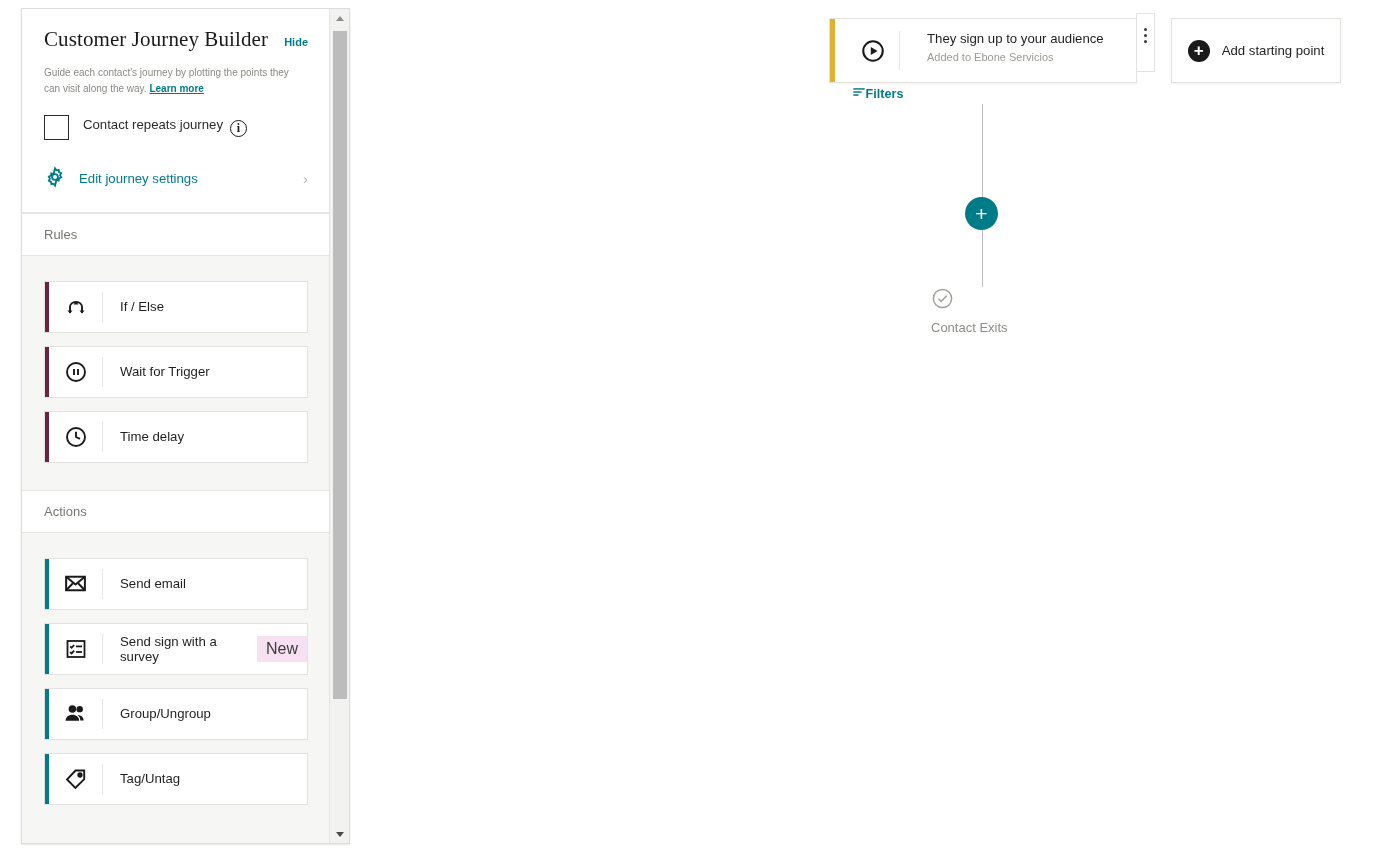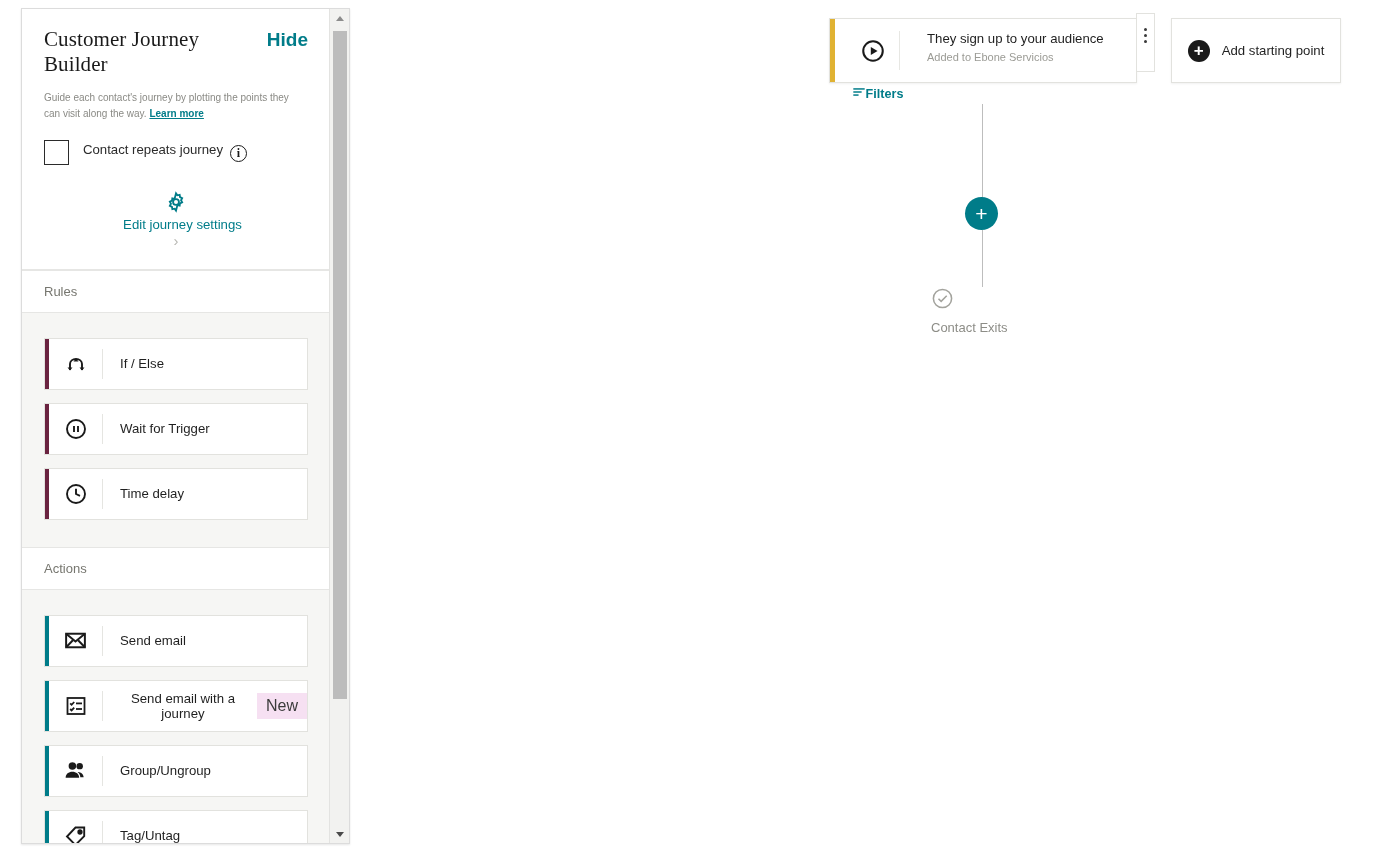--- a/index.html
+++ b/index.html
@@ -33,21 +33,21 @@
   }
   .panel-title-row {
     display: flex; align-items: baseline; justify-content: space-between;
   }
   .panel-title {
     font-family: "Liberation Serif", serif;
     font-size: 21px; font-weight: 400; color: #1a1a1a;
     letter-spacing: .1px;
   }
   .hide-link {
-    font-size: 19px; font-weight: bold; color: #007c89;
+    font-size: 11px; font-weight: bold; color: #007c89;
     cursor: pointer; padding-left: 10px;
   }
   .panel-desc {
     margin-top: 13px;
     font-size: 10px; line-height: 1.58; color: #8a8a85;
     max-width: 252px;
   }
   .learn-more { color: #007c89; text-decoration: underline; font-weight: bold; cursor: pointer; }
 
   .checkbox-row { display: flex; align-items: center; margin-top: 18px; }
@@ -58,21 +58,21 @@
   .cb-label { margin-left: 14px; font-size: 13.2px; color: #2b2b2b; }
   .info-icon {
     display: inline-flex; align-items: center; justify-content: center;
     width: 17px; height: 17px; border: 1.6px solid #1a1a1a; border-radius: 50%;
     font-family: "Liberation Serif", serif;
     font-size: 12px; font-weight: bold; color: #1a1a1a;
     margin-left: 7px; vertical-align: -3px; cursor: pointer; line-height: 1;
   }
 
   .settings-row {
-    display: flex; align-items: center; margin-top: 26px; cursor: pointer; flex-direction: column;
+    display: flex; align-items: center; margin-top: 26px; cursor: pointer;
   }
   .settings-label { font-size: 13.2px; color: #007c89; margin-left: 13px; flex: 1; }
   .chev { color: #b7b7b2; font-size: 15px; }
 
   .section-head {
     background: #ffffff;
     border-top: 1px solid #e6e6e4;
     border-bottom: 1px solid #e6e6e4;
     padding: 13px 22px;
     font-size: 13px; color: #76766f;
@@ -88,21 +88,21 @@
   }
   .card-accent { width: 4px; flex: none; }
   .card-icon {
     width: 54px; flex: none;
     display: flex; align-items: center; justify-content: center;
     border-right: 1px solid #e5e5e1;
     margin: 10px 0;
   }
   .card-label {
     display: flex; align-items: center; gap: 11px;
-    padding-left: 17px; font-size: 13.2px; color: #1f1f1f; text-align: center;
+    padding-left: 17px; font-size: 13.2px; color: #1f1f1f;
   }
   .badge-new {
     background: #f6e0f2; color: #3b3b3b;
     font-size: 16px; padding: 4px 9px;
   }
 
   
   .sb {
     position: absolute; right: 0; top: 0; width: 20px; height: 100%;
     background: #f2f2f0; border-left: 1px solid #e3e3e1;
@@ -296,21 +296,21 @@
           <div class="card-icon">
             <svg width="24" height="24" viewBox="0 0 24 24" fill="none" stroke="#1a1a1a" stroke-width="1.8">
               <rect x="3.5" y="4" width="17" height="16"></rect>
               <polyline points="6.2,9.4 7.6,10.8 10.2,8"></polyline>
               <line x1="12" y1="9.4" x2="18" y2="9.4"></line>
               <polyline points="6.2,15 7.6,16.4 10.2,13.6"></polyline>
               <line x1="12" y1="15" x2="18" y2="15"></line>
             </svg>
           </div>
           <div class="card-label">
-            <span>Send email with a journey</span>
+            <span>Send sign with a survey</span>
             <span class="badge-new">New</span>
           </div>
         </div>
 
         <div class="card">
           <div class="card-accent" style="background:#007c89"></div>
           <div class="card-icon">
             <svg width="25" height="25" viewBox="0 0 24 24" fill="#1a1a1a">
               <circle cx="9" cy="7.6" r="3.6"></circle>
               <circle cx="16" cy="7.8" r="3.1"></circle>

